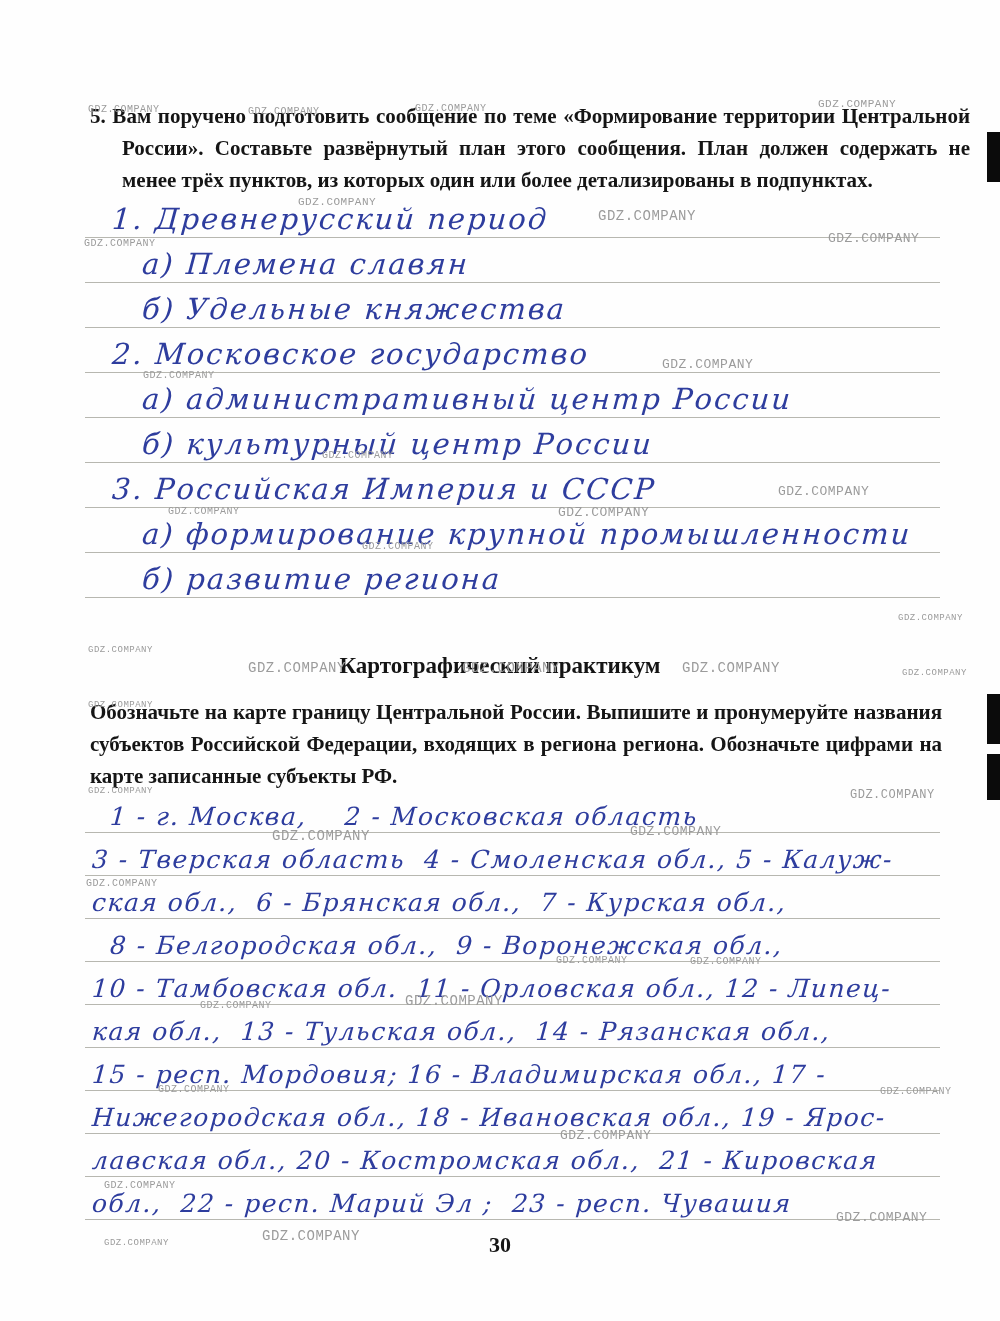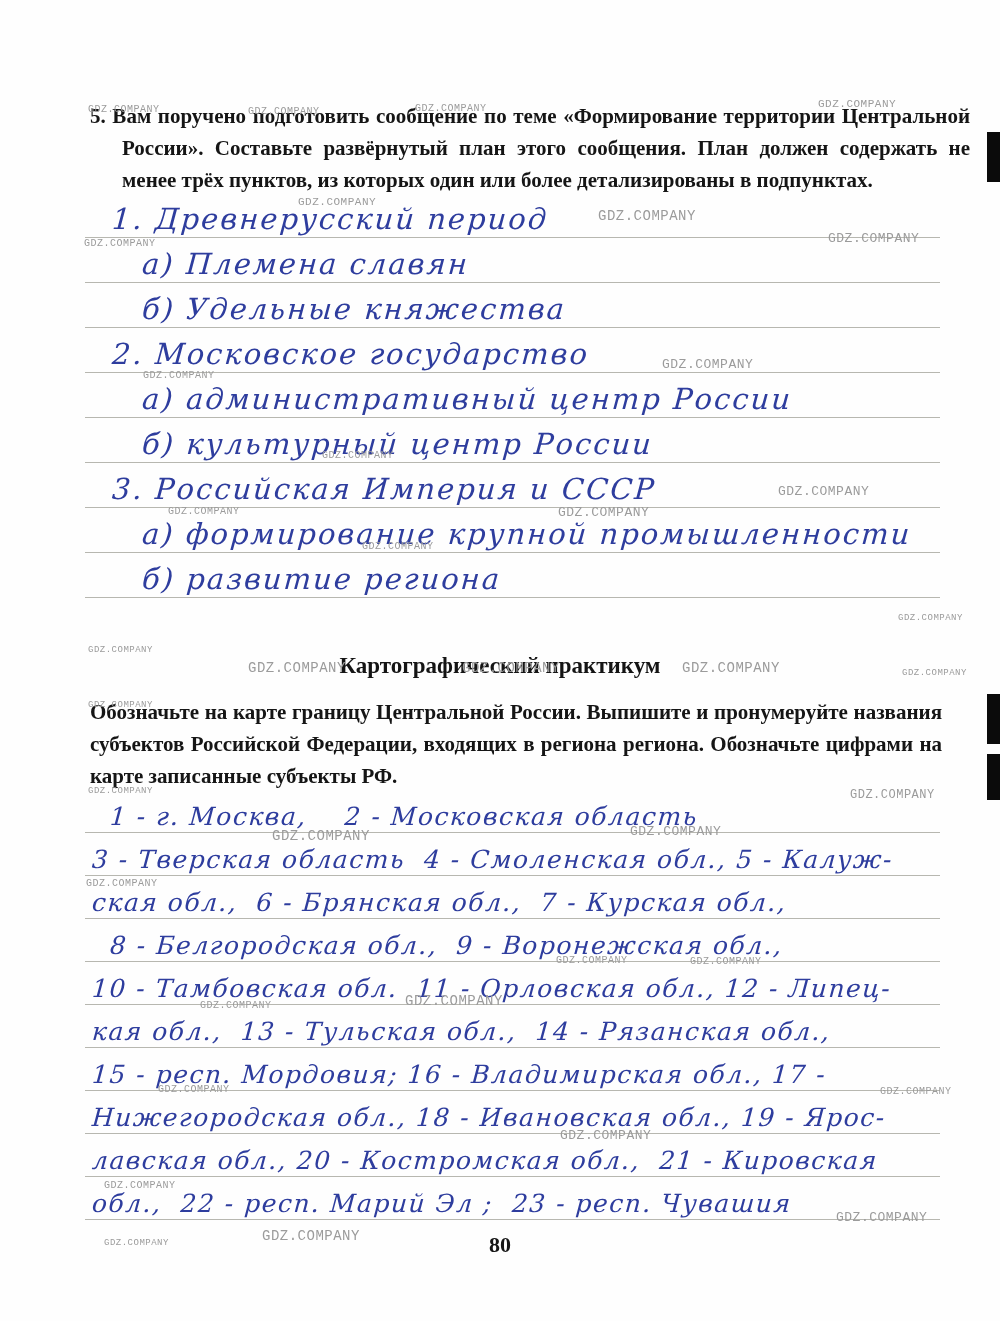--- a/index.html
+++ b/index.html
@@ -115,21 +115,21 @@
     <div class="hw-row"><span class="hw-text ind-plain">ская обл.,  6 - Брянская обл.,  7 - Курская обл.,</span></div>
     <div class="hw-row"><span class="hw-text ind-first">8 - Белгородская обл.,  9 - Воронежская обл.,</span></div>
     <div class="hw-row"><span class="hw-text ind-plain">10 - Тамбовская обл.  11 - Орловская обл., 12 - Липец-</span></div>
     <div class="hw-row"><span class="hw-text ind-plain">кая обл.,  13 - Тульская обл.,  14 - Рязанская обл.,</span></div>
     <div class="hw-row"><span class="hw-text ind-plain">15 - респ. Мордовия; 16 - Владимирская обл., 17 -</span></div>
     <div class="hw-row"><span class="hw-text ind-plain">Нижегородская обл., 18 - Ивановская обл., 19 - Ярос-</span></div>
     <div class="hw-row"><span class="hw-text ind-plain">лавская обл., 20 - Костромская обл.,  21 - Кировская</span></div>
     <div class="hw-row"><span class="hw-text ind-plain">обл.,  22 - респ. Марий Эл ;  23 - респ. Чувашия</span></div>
   </div>
 
-  <div class="page-number">80</div>
+  <div class="page-number">30</div>
 
   <div class="scan-bar bar-1"></div>
   <div class="scan-bar bar-2"></div>
   <div class="scan-bar bar-3"></div>
 
   <div id="watermarks">
       <span class="watermark" style="left: 88px; top: 104px; font-size: 10px;">GDZ.COMPANY</span>
       <span class="watermark" style="left: 248px; top: 106px; font-size: 10px;">GDZ.COMPANY</span>
       <span class="watermark" style="left: 415px; top: 103px; font-size: 10px;">GDZ.COMPANY</span>
       <span class="watermark" style="left: 818px; top: 98px; font-size: 11px;">GDZ.COMPANY</span>

